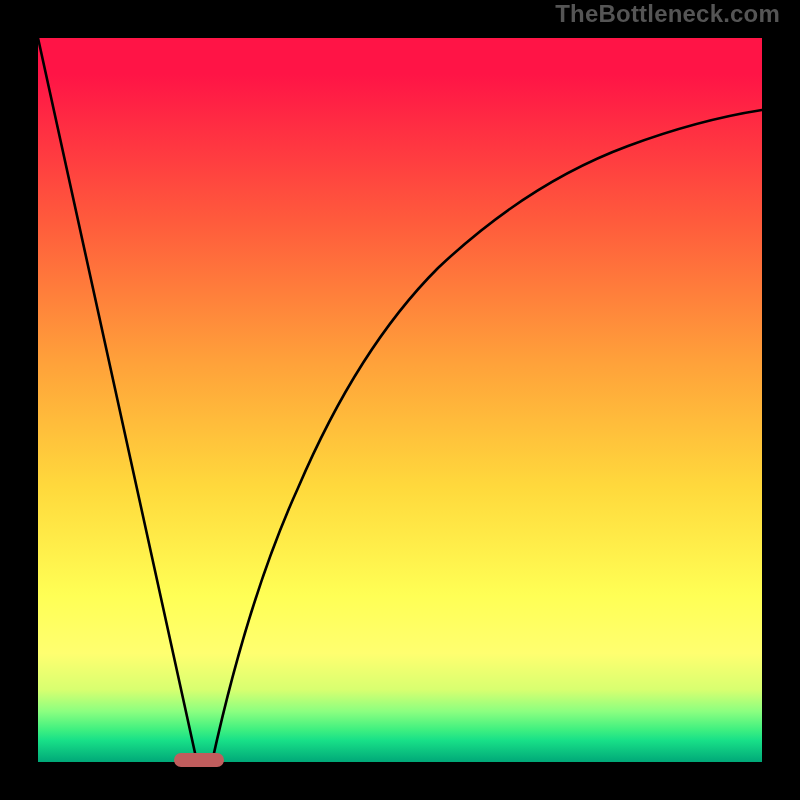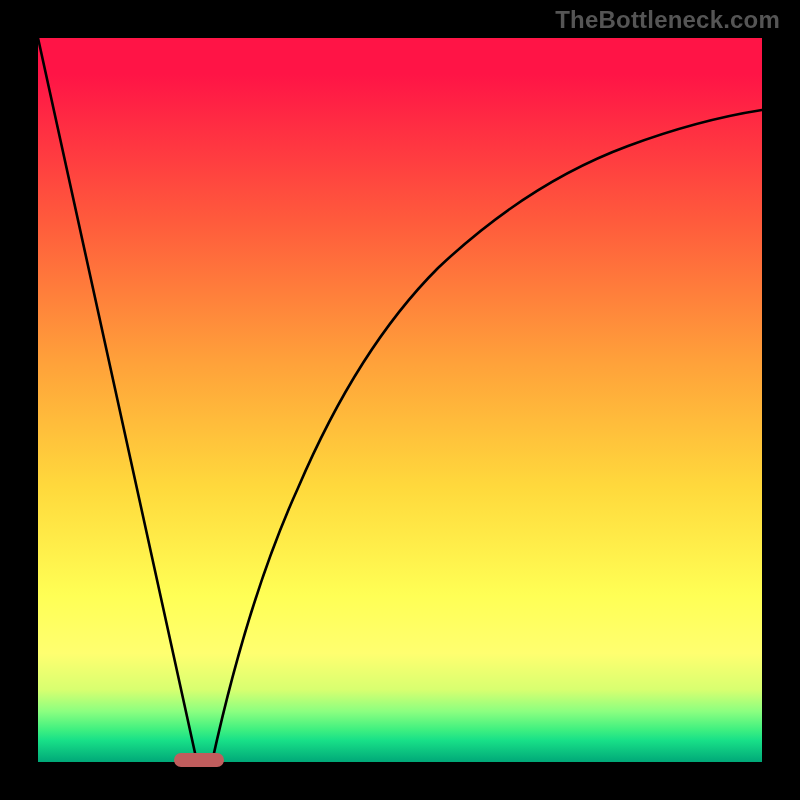--- a/index.html
+++ b/index.html
@@ -12,21 +12,21 @@
     font-family: Arial, Helvetica, sans-serif;
   }
   .frame {
     position: relative;
     width: 800px;
     height: 800px;
     background: #000;
   }
   .attribution {
     position: absolute;
-    top: 6px;
+    top: 0;
     right: 20px;
     color: #555;
     font-size: 24px;
     font-weight: bold;
     z-index: 10;
     letter-spacing: 0.2px;
   }
   .plot-area {
     position: absolute;
     left: 38px;

